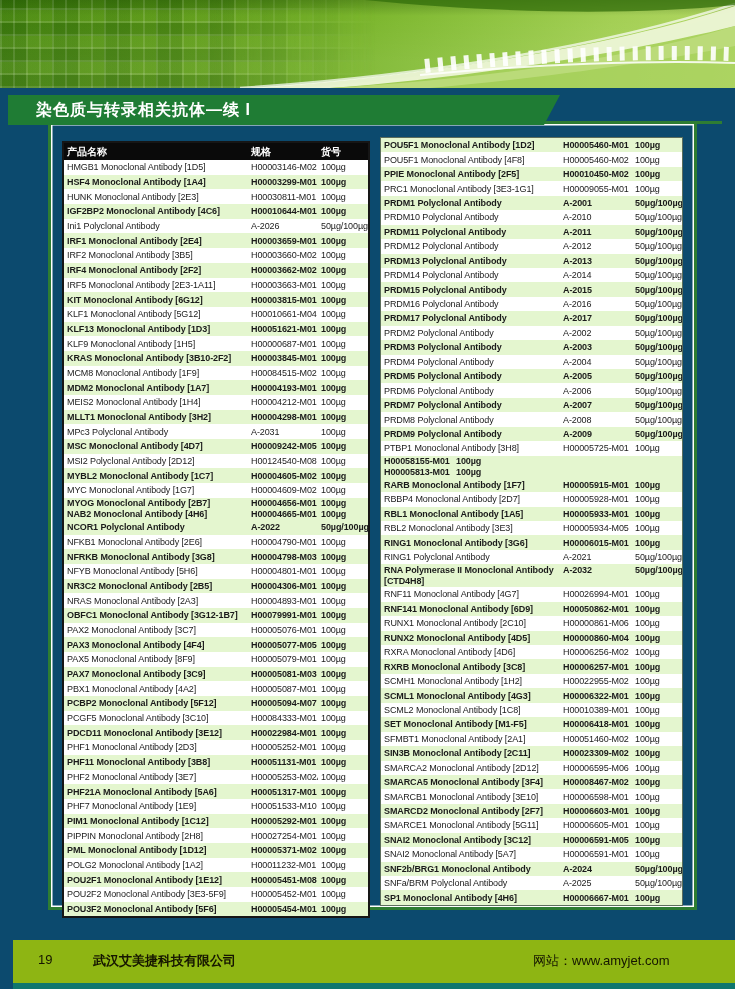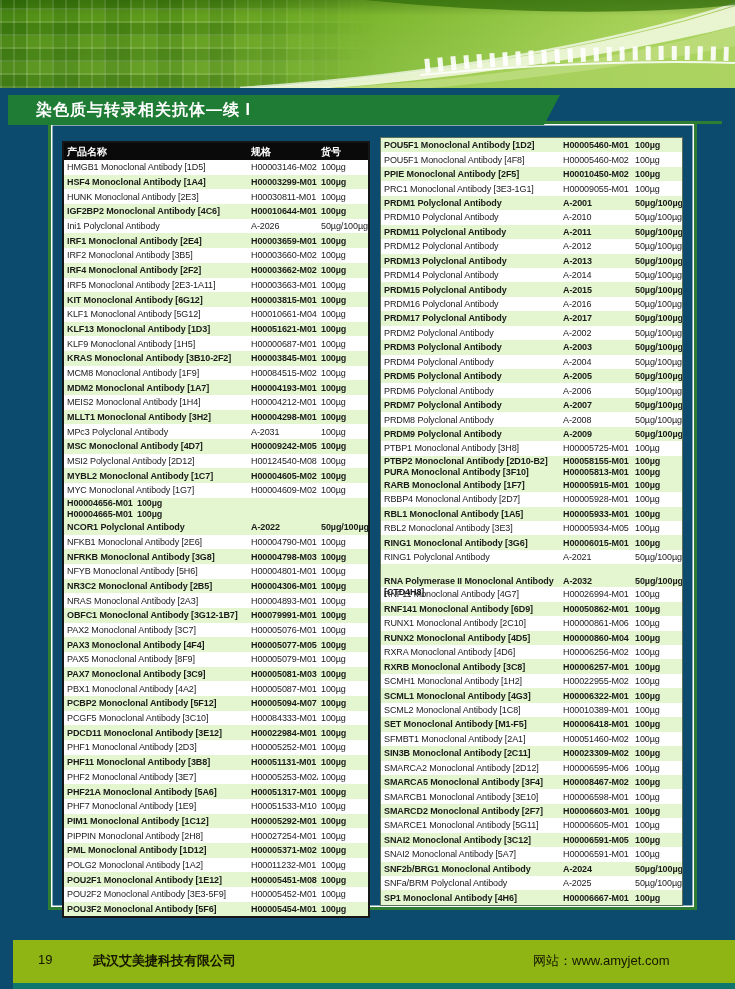--- a/index.html
+++ b/index.html
@@ -38,21 +38,21 @@
   .ptable { position:absolute; z-index:4; background:#fff; }
   .t-left  { left:62px;  top:141px; width:308px; border:2px solid #161616; }
   .t-right { left:380px; top:137px; width:303px; border:1px solid #5c6e5c; }
   .thead { display:flex; align-items:center; height:17px; background:#0a0a0a; color:#fff;
     font-weight:bold; font-size:10px; }
   .thead .hc { padding-left:3px; white-space:nowrap; }
   .thead .hname { flex:0 0 184px; } .thead .hspec { flex:0 0 70px; } .thead .hcat { flex:1 1 auto; }
   .row { display:flex; align-items:center; height:14.7px; font-size:9px; color:#1a1a1a; }
   .t-right .row { height:14.45px; }
   .row.alt { background:#e4f6cf;font-weight:bold; }
-  .row.dbl { height:22px; } .row.tall { height:23px; align-items:flex-start; padding-top:12px; }
+  .row.dbl { height:22px; } .row.tall { height:23px; align-items:flex-start; padding-top:1px; }
   .cell { padding-left:3px; white-space:nowrap; overflow:hidden; letter-spacing:-0.1px; }
   .cell.name { flex:0 0 184px; } .cell.spec { flex:0 0 70px; } .cell.cat { flex:1 1 auto; }
   .t-right .cell.name { flex-basis:179px; } .t-right .cell.spec { flex-basis:72px; }
   .ln { line-height:10.5px; }
 
   
   .footer { position:absolute; left:13px; top:940px; width:735px; height:49px;
     background:#8eb513; border-bottom:6px solid #0f766e; z-index:5; }
   .footer span { position:absolute; top:12px; font-size:13px; color:#151500; }
   .f-page { left:25px; font-size:15px; top:11px; color:#222; }
@@ -201,20 +201,24 @@
           <div class="cell name">MYBL2 Monoclonal Antibody [1C7]</div>
           <div class="cell spec">H00004605-M02</div>
           <div class="cell cat">100µg</div>
         </div>
         <div class="row">
           <div class="cell name">MYC Monoclonal Antibody [1G7]</div>
           <div class="cell spec">H00004609-M02</div>
           <div class="cell cat">100µg</div>
         </div>
         <div class="row alt dbl">
+          <div class="cell name">
+            <div class="ln">MYOG Monoclonal Antibody [2B7]</div>
+            <div class="ln">NAB2 Monoclonal Antibody [4H6]</div>
+          </div>
           <div class="cell spec">
             <div class="ln">H00004656-M01</div>
             <div class="ln">H00004665-M01</div>
           </div>
           <div class="cell cat">
             <div class="ln">100µg</div>
             <div class="ln">100µg</div>
           </div>
         </div>
         <div class="row alt">
@@ -461,24 +465,20 @@
           <div class="cell name">PRDM9 Polyclonal Antibody</div>
           <div class="cell spec">A-2009</div>
           <div class="cell cat">50µg/100µg</div>
         </div>
         <div class="row">
           <div class="cell name">PTBP1 Monoclonal Antibody [3H8]</div>
           <div class="cell spec">H00005725-M01</div>
           <div class="cell cat">100µg</div>
         </div>
         <div class="row alt dbl">
-          <div class="cell name">
-            <div class="ln">PTBP2 Monoclonal Antibody [2D10-B2]</div>
-            <div class="ln">PURA Monoclonal Antibody [3F10]</div>
-          </div>
           <div class="cell spec">
             <div class="ln">H00058155-M01</div>
             <div class="ln">H00005813-M01</div>
           </div>
           <div class="cell cat">
             <div class="ln">100µg</div>
             <div class="ln">100µg</div>
           </div>
         </div>
         <div class="row alt">

